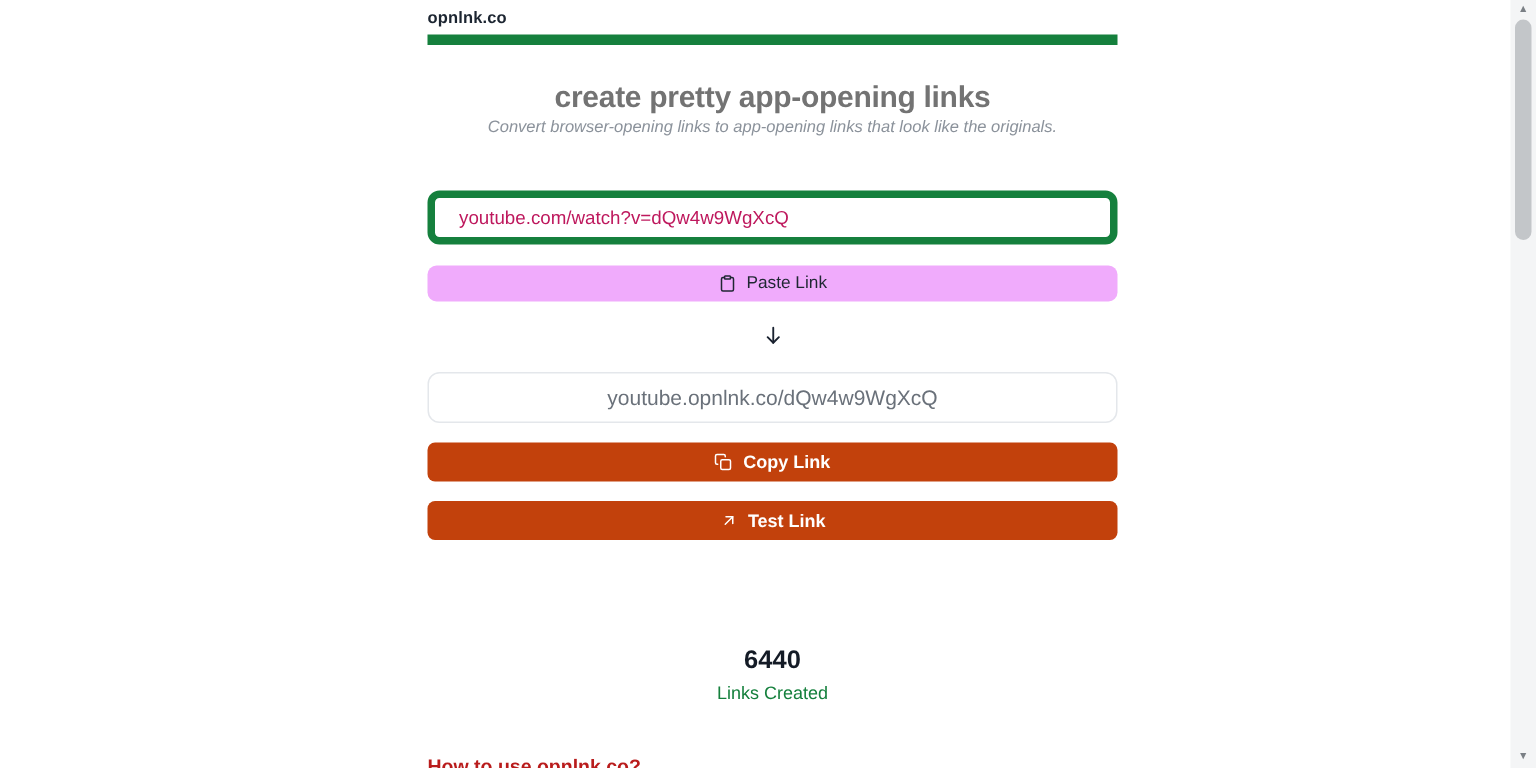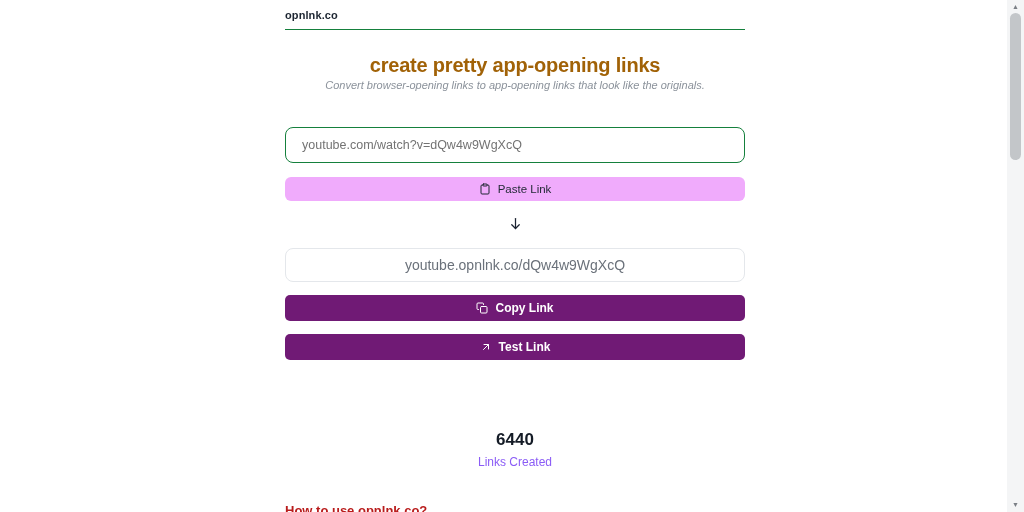--- a/index.html
+++ b/index.html
@@ -35,40 +35,40 @@
     width: 460px;
     margin: 0 auto;
     position: relative;
     left: 3px;
   }
 
   
   .site-header {
     height: 30px;
     display: flex; align-items: center;
-    border-bottom: 1px solid #15803d;
+    border-bottom: 7px solid #15803d;
   }
   .logo { font-size: 11px; font-weight: 700; color: #1c2531; letter-spacing: .1px; }
 
   
   .hero { text-align: center; margin-top: 25px; }
   .hero h1 {
-    font-size: 20px; font-weight: 700; color: #a16207;
+    font-size: 20px; font-weight: 700; color: #737373;
     letter-spacing: -0.2px; line-height: 1;
   }
   .hero p { margin-top: 4px; font-size: 11px; color: #8b929b; font-style: italic; }
 
   
   .url-input {
     margin-top: 36px;
     width: 100%; height: 36px;
-    border: 1px solid #15803d; border-radius: 8px;
+    border: 5px solid #15803d; border-radius: 8px;
     padding: 0 16px;
     font-family: "Liberation Sans", sans-serif;
-    font-size: 12.5px; color: #737373;
+    font-size: 12.5px; color: #be185d;
     outline: none; background: #ffffff;
     display: block;
   }
   .btn {
     width: 100%;
     display: flex; align-items: center; justify-content: center;
     gap: 7px;
     border: none; cursor: pointer;
     font-family: "Liberation Sans", sans-serif;
   }
@@ -81,34 +81,34 @@
   .arrow-down-wrap svg { display: inline-block; }
   .url-output {
     margin-top: 15px; height: 34px;
     border: 1px solid #e4e7eb; border-radius: 8px;
     display: flex; align-items: center; justify-content: center;
     font-size: 14px; color: #6a717a;
     background: #ffffff;
   }
   .btn-dark {
     margin-top: 13px; height: 26px;
-    background: #701a75; border-radius: 5px;
+    background: #c2410c; border-radius: 5px;
     color: #ffffff; font-size: 12px; font-weight: 700;
   }
   .btn-dark + .btn-dark { margin-top: 13px; }
   .btn .icon { display: flex; align-items: center; }
 
   
   .stats {
     margin-top: 40px;
     display: flex; justify-content: center;
   }
   .stat { width: 50%; text-align: center; margin-top: 30px; }
   .stat .value { font-size: 17px; font-weight: 700; color: #141b26; line-height: 1.2; }
-  .stat .label { margin-top: 5px; font-size: 12px; color: #8b5cf6; }
+  .stat .label { margin-top: 5px; font-size: 12px; color: #15803d; }
 
   
   .faq { margin-top: 34px; }
   .faq .question {
     font-size: 13px; font-weight: 700; color: #b91c1c;
     padding-bottom: 30px;
     border-bottom: 1px solid #ebedef;
     cursor: pointer;
   }
 </style>

